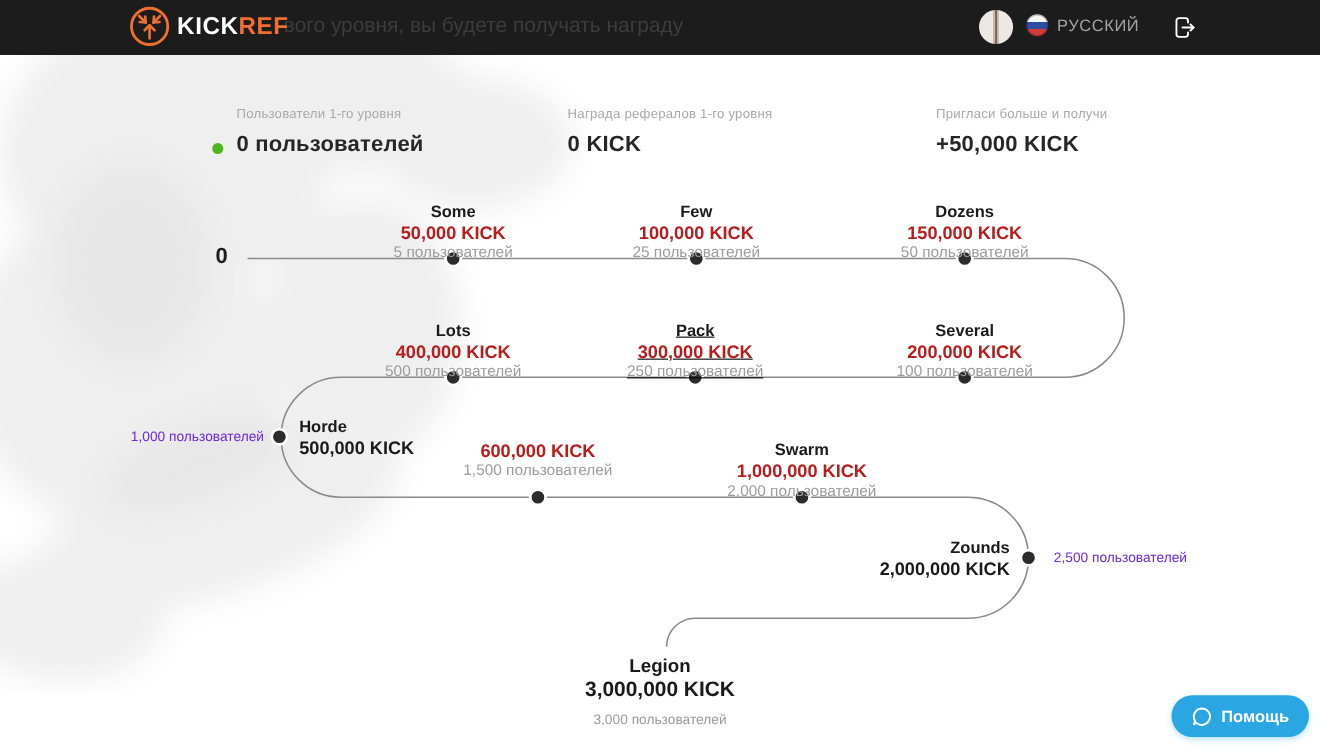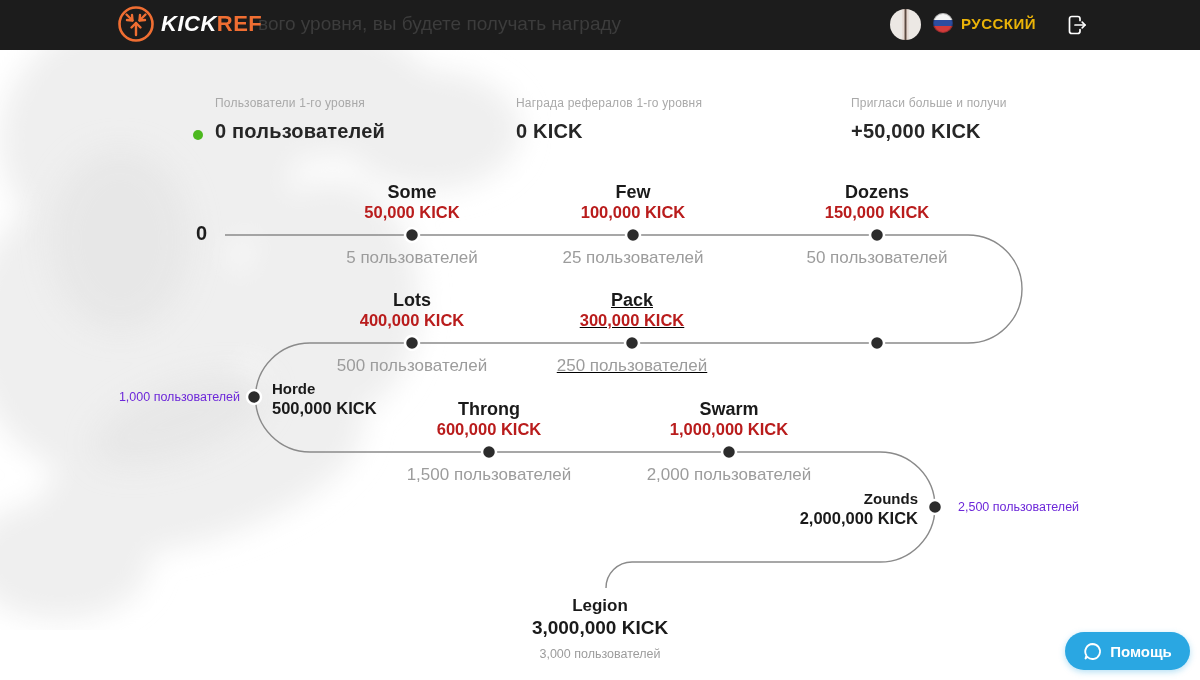--- a/index.html
+++ b/index.html
@@ -5,45 +5,45 @@
   * { margin:0; padding:0; box-sizing:border-box; }
   html,body { width:1200px; height:680px; }
   body { font-family:"Liberation Sans", sans-serif; background:#fff; }
   .app { position:relative; width:1200px; height:680px; background:#fff; overflow:hidden; }
 
   
   .topbar { position:absolute; left:0; top:0; width:1200px; height:50px; background:#1c1c1c; z-index:20; }
   .ghost-text { position:absolute; left:258px; top:13px; font-size:19px; font-weight:400; color:#3c3c3c; white-space:nowrap; z-index:1; }
   .brand { position:absolute; left:117px; top:5px; display:flex; align-items:center; gap:6px; z-index:3; cursor:pointer; }
   .brand-name { font-size:22px; font-weight:700; letter-spacing:.5px; }
-  .brand-kick { color:#ffffff;font-style:italic; }
+  .brand-kick { color:#ffffff; }
   .brand-ref { color:#f06e32; }
   .avatar { position:absolute; left:890px; top:9px; width:31px; height:31px; border-radius:50%; z-index:3; cursor:pointer;
             background:linear-gradient(90deg, #ece8e4 40%, #c9a193 42%, #ece8e4 44%, #8a7265 48%, #5a4a42 50%, #8a7265 52%, #ece8e4 56%, #c9a193 58%, #ece8e4 60%); }
   .lang { position:absolute; left:933px; top:13px; display:flex; align-items:center; gap:8px; z-index:3; cursor:pointer; }
   .flag { width:20px; height:20px; border-radius:50%; background:linear-gradient(180deg, #f5f5f5 0 34%, #2d4da0 34% 66%, #d23b3b 66% 100%); box-shadow:inset 0 0 0 1px rgba(0,0,0,.25); }
-  .lang-label { color:#eab308; font-size:15px; font-weight:700; letter-spacing:.5px; }
+  .lang-label { color:#a3a3a3; font-size:15px; font-weight:400; letter-spacing:.5px; }
   .logout { position:absolute; left:1064px; top:12px; width:26px; height:26px; z-index:3; cursor:pointer; }
 
   
   .bg-art { position:absolute; left:0; top:0; z-index:0; }
 
   
   .stat-label { position:absolute; font-size:12px; color:#a9a9a9; letter-spacing:.2px; }
   .stat-value { position:absolute; font-size:20px; font-weight:700; color:#262626; letter-spacing:.2px; }
   .green-dot { position:absolute; left:193px; top:130px; width:10px; height:10px; border-radius:50%; background:#4cb81e; }
 
   
   .journey-svg { position:absolute; left:0; top:0; z-index:2; }
   .start-label { position:absolute; left:196px; top:222px; font-size:20px; font-weight:700; color:#1d1d1d; z-index:3; }
 
   .ms { position:absolute; transform:translateX(-50%); text-align:center; width:230px; z-index:3; }
-  .ms .name   { font-size:18px; font-weight:700; color:#1a1a1a; line-height:19px; }
+  .ms .name   { font-size:15px; font-weight:700; color:#1a1a1a; line-height:19px; }
   .ms .reward { font-size:16.5px; font-weight:700; color:#b91c1c; line-height:20px; }
-  .ms .users  { margin-top:29px; font-size:17px; color:#9c9c9c; line-height:14px; }
+  .ms .users  { font-size:14px; color:#9c9c9c; line-height:14px; }
 
   .side-users { position:absolute; font-size:12.5px; color:#6d28d9; z-index:3; white-space:nowrap; }
   .side-block { position:absolute; z-index:3; white-space:nowrap; }
   .side-block .name   { font-size:15px; font-weight:700; color:#1a1a1a; line-height:19px; }
   .side-block .reward { font-size:16.5px; font-weight:700; color:#1a1a1a; line-height:20px; }
   .align-right { text-align:right; }
 
   .legion { position:absolute; left:600px; top:595px; transform:translateX(-50%); text-align:center; z-index:3; width:260px; }
   .legion .name   { font-size:17px; font-weight:700; color:#1a1a1a; line-height:21px; }
   .legion .reward { font-size:19px; font-weight:700; color:#1a1a1a; line-height:24px; }
@@ -157,29 +157,33 @@
   <div class="ms" style="left:412px; top:291px;">
     <div class="name">Lots</div>
     <div class="reward">400,000 KICK</div>
     <div class="users">500 пользователей</div>
   </div>
   <div class="ms" style="left:632px; top:291px;text-decoration:underline;">
     <div class="name">Pack</div>
     <div class="reward">300,000 KICK</div>
     <div class="users">250 пользователей</div>
   </div>
+  <div class="ms" style="left:877px; top:291px;">
+    <div class="name">Several</div>
+    <div class="reward">200,000 KICK</div>
+    <div class="users">100 пользователей</div>
+  </div>
 
   <div class="side-users align-right" style="right:960px; top:390px;">1,000 пользователей</div>
   <div class="side-block" style="left:272px; top:379px;">
     <div class="name">Horde</div>
     <div class="reward">500,000 KICK</div>
   </div>
 
   <div class="ms" style="left:489px; top:400px;">
-    <div class="name">Throng</div>
     <div class="reward">600,000 KICK</div>
     <div class="users">1,500 пользователей</div>
   </div>
   <div class="ms" style="left:729px; top:400px;">
     <div class="name">Swarm</div>
     <div class="reward">1,000,000 KICK</div>
     <div class="users">2,000 пользователей</div>
   </div>
 
   <div class="side-block align-right" style="right:282px; top:489px;">

